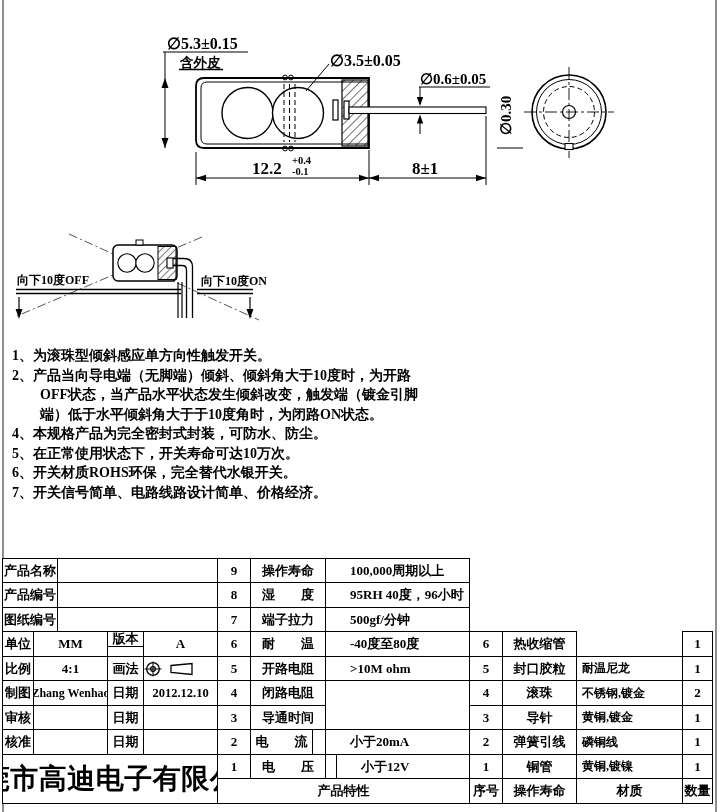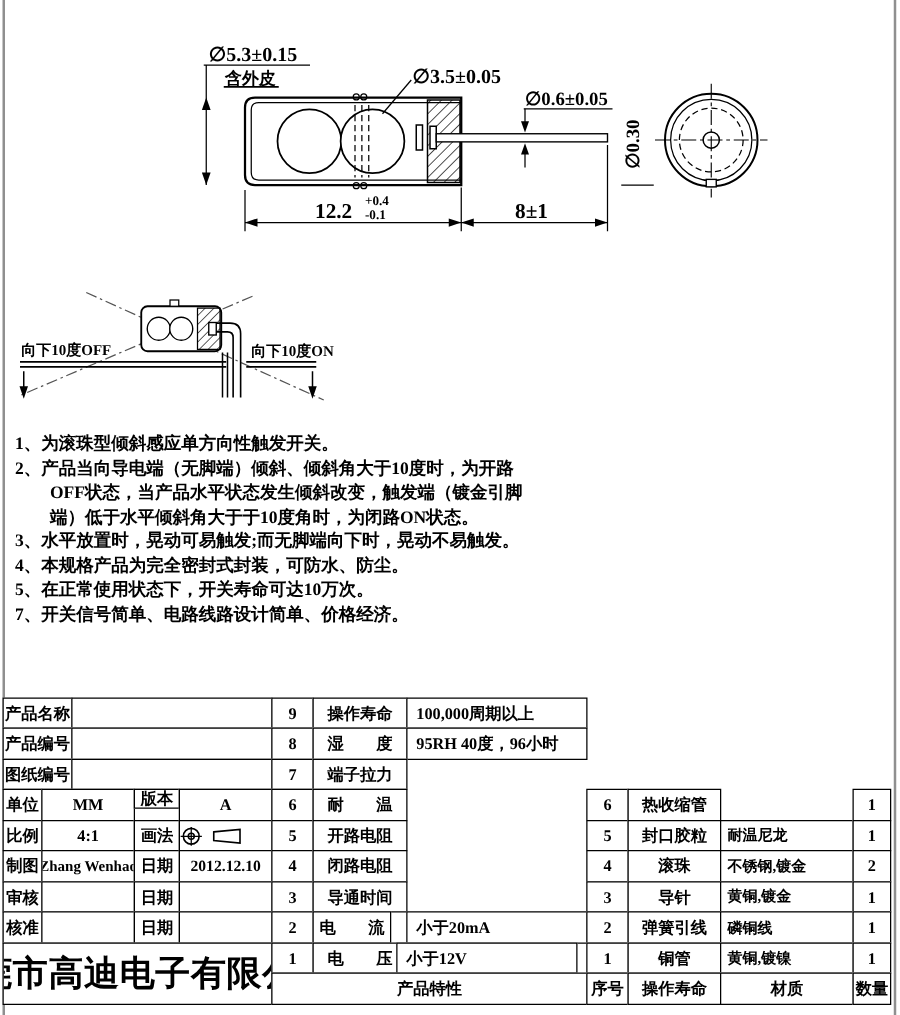--- a/index.html
+++ b/index.html
@@ -11,21 +11,21 @@
   .dimtxt{font-family:"Liberation Serif","DejaVu Serif",serif;font-weight:bold;}
   
   .notes{position:absolute;left:12px;top:346px;width:424px;
          font-size:14px;line-height:19.5px;font-weight:bold;}
   .note{padding-left:28px;text-indent:-28px;}
   
   .tbl{position:absolute;left:2px;top:558px;width:712px;height:247px;}
   .c{position:absolute;box-sizing:border-box;border:1px solid #000;
      display:flex;align-items:center;justify-content:center;
      font-size:13px;font-weight:bold;white-space:nowrap;overflow:hidden;background:#fff;}
-  .vl{justify-content:flex-start;padding-left:7px;}
+  .vl{justify-content:flex-start;padding-left:24px;}
   .ml{justify-content:flex-start;padding-left:5px;font-size:12px;}
   .company{font-size:28px;font-weight:600;letter-spacing:0.5px;}
   .ft{font-size:13px;}
 </style>
 </head>
 <body>
 
 <div class="page">
   <div class="edge" style="left:2px"></div>
   <div class="edge" style="left:715px"></div>
@@ -132,23 +132,23 @@
 
     <line x1="19" y1="297" x2="19" y2="312" stroke="#000" stroke-width="1.2"></line>
     <polygon points="19,319 15.6,309 22.4,309" fill="#000"></polygon>
     <line x1="250" y1="297" x2="250" y2="312" stroke="#000" stroke-width="1.2"></line>
     <polygon points="250,319 246.6,309 253.4,309" fill="#000"></polygon>
   </svg>
 
   <div class="notes">
     <div class="note"><span>1、</span><span>为滚珠型倾斜感应单方向性触发开关。</span></div>
     <div class="note"><span>2、</span><span>产品当向导电端（无脚端）倾斜、倾斜角大于10度时，为开路OFF状态，当产品水平状态发生倾斜改变，触发端（镀金引脚端）低于水平倾斜角大于于10度角时，为闭路ON状态。</span></div>
-    <div class="note"><span>3、</span><span>水平放置时，晃动可易触发;而无脚端向下时，晃动不易触发。</span></div>
     <div class="note"><span>4、</span><span>本规格产品为完全密封式封装，可防水、防尘。</span></div>
     <div class="note"><span>5、</span><span>在正常使用状态下，开关寿命可达10万次。</span></div>
+    <div class="note"><span>6、</span><span>开关材质ROHS环保，完全替代水银开关。</span></div>
     <div class="note"><span>7、</span><span>开关信号简单、电路线路设计简单、价格经济。</span></div>
   </div>
 
   <div class="tbl">
 
     <div class="c" style="left:0;top:0;width:56px;height:25px">产品名称</div>
     <div class="c vl" style="left:55px;top:0;width:161px;height:25px"></div>
     <div class="c" style="left:0;top:24px;width:56px;height:26px">产品编号</div>
     <div class="c vl" style="left:55px;top:24px;width:161px;height:26px"></div>
     <div class="c" style="left:0;top:49px;width:56px;height:25px">图纸编号</div>
@@ -192,40 +192,43 @@
     <div class="c" style="left:215px;top:0;width:34px;height:25px">9</div>
     <div class="c" style="left:248px;top:0;width:76px;height:25px">操作寿命</div>
     <div class="c vl" style="left:323px;top:0;width:145px;height:25px">100,000周期以上</div>
 
     <div class="c" style="left:215px;top:24px;width:34px;height:26px">8</div>
     <div class="c" style="left:248px;top:24px;width:76px;height:26px">湿　　度</div>
     <div class="c vl" style="left:323px;top:24px;width:145px;height:26px">95RH 40度，96小时</div>
 
     <div class="c" style="left:215px;top:49px;width:34px;height:25px">7</div>
     <div class="c" style="left:248px;top:49px;width:76px;height:25px">端子拉力</div>
+    <div class="c vl" style="left:323px;top:49px;width:145px;height:25px">500gf/分钟</div>
 
     <div class="c" style="left:215px;top:73px;width:34px;height:26px">6</div>
     <div class="c" style="left:248px;top:73px;width:76px;height:26px">耐　　温</div>
+    <div class="c vl" style="left:323px;top:73px;width:145px;height:26px">-40度至80度</div>
 
     <div class="c" style="left:215px;top:98px;width:34px;height:25px">5</div>
     <div class="c" style="left:248px;top:98px;width:76px;height:25px">开路电阻</div>
+    <div class="c vl" style="left:323px;top:98px;width:145px;height:25px">&gt;10M ohm</div>
 
     <div class="c" style="left:215px;top:122px;width:34px;height:26px">4</div>
     <div class="c" style="left:248px;top:122px;width:76px;height:26px">闭路电阻</div>
 
     <div class="c" style="left:215px;top:147px;width:34px;height:25px">3</div>
     <div class="c" style="left:248px;top:147px;width:76px;height:25px">导通时间</div>
 
     <div class="c" style="left:215px;top:171px;width:34px;height:26px">2</div>
     <div class="c" style="left:248px;top:171px;width:63px;height:26px">电　　流</div>
     <div class="c vl" style="left:323px;top:171px;width:145px;height:26px">小于20mA</div>
 
     <div class="c" style="left:215px;top:196px;width:34px;height:25px">1</div>
     <div class="c" style="left:248px;top:196px;width:76px;height:25px">电　　压</div>
-    <div class="c vl" style="left:315px;top:196px;width:145px;height:25px">小于12V</div>
+    <div class="c vl" style="left:334px;top:196px;width:145px;height:25px">小于12V</div>
 
     <div class="c ft" style="left:215px;top:220px;width:253px;height:26px">产品特性</div>
 
     <div class="c" style="left:467px;top:73px;width:34px;height:26px">6</div>
     <div class="c" style="left:500px;top:73px;width:75px;height:26px">热收缩管</div>
     <div class="c" style="left:680px;top:73px;width:31px;height:26px">1</div>
 
     <div class="c" style="left:467px;top:98px;width:34px;height:25px">5</div>
     <div class="c" style="left:500px;top:98px;width:75px;height:25px">封口胶粒</div>
     <div class="c ml" style="left:574px;top:98px;width:107px;height:25px">耐温尼龙</div>

